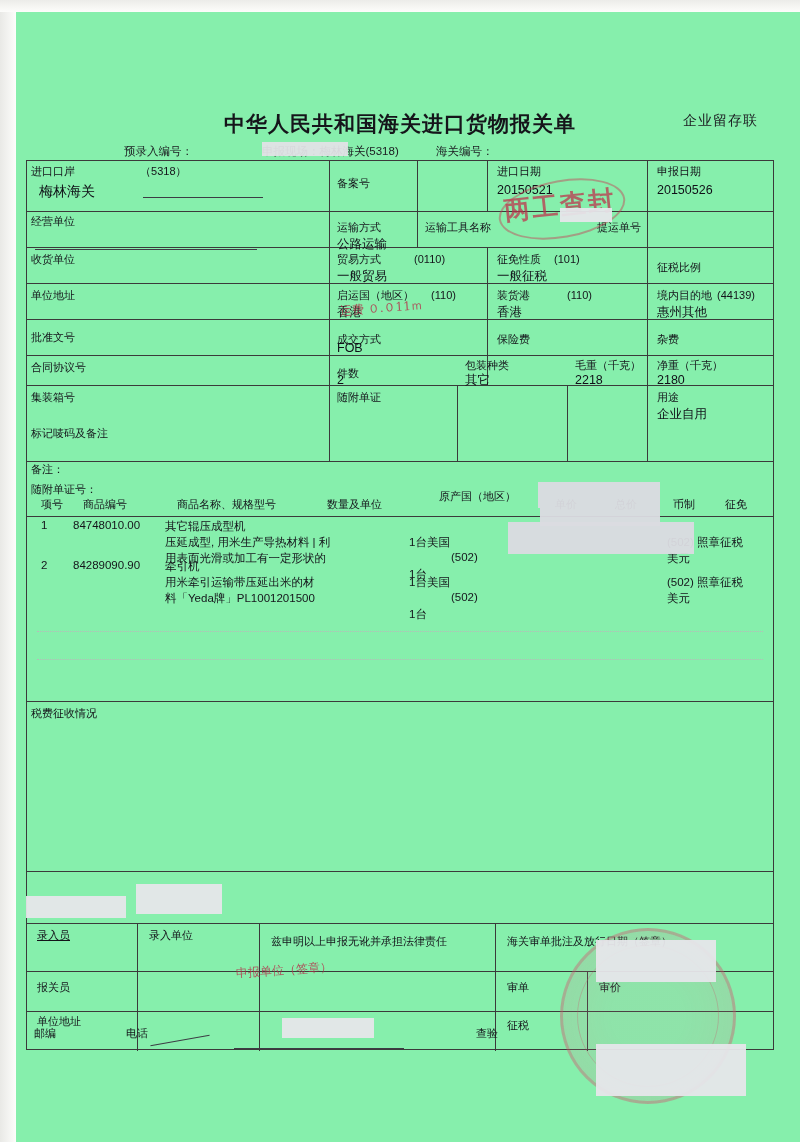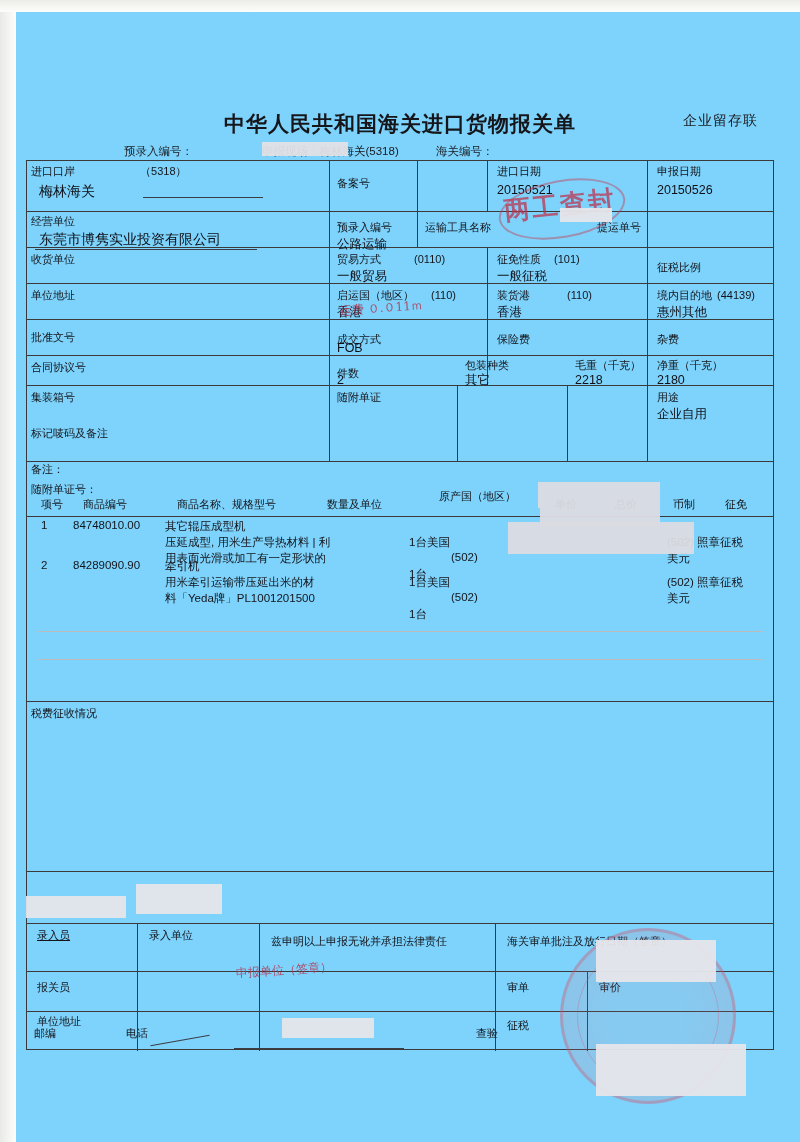--- a/index.html
+++ b/index.html
@@ -11,21 +11,21 @@
     width: 800px;
     height: 1142px;
     font-family: "Liberation Sans", sans-serif;
     color: #111;
     position: relative;
     overflow: hidden;
   }
   .page {
     position: absolute;
     inset: 0;
-    background: #7dd3fc;
+    background: #86efac;
   }
   
   .paper-edge-left {
     position: absolute;
     left: 0; top: 0; bottom: 0; width: 16px;
     background: linear-gradient(to right, #e9e9e6, #fdfdfb);
   }
   .paper-edge-top {
     position: absolute;
     left: 0; right: 0; top: 0; height: 12px;
@@ -266,27 +266,24 @@
     <div class="cell" style="left:626px; top:2px;">
       <span class="lbl">申报日期</span>
     </div>
     <div class="cell" style="left:626px; top:20px;">
       <span class="val">20150526</span>
     </div>
 
     <div class="cell" style="left:0; top:52px;">
       <span class="lbl">经营单位</span>
     </div>
-    <div class="cell" style="left:8px; top:68px;">
-      <span class="val-big">东莞市博隽实业投资有限公司</span>
-    </div>
     <div class="pen-line" style="left:8px; top:88px; width:222px;"></div>
 
     <div class="cell" style="left:306px; top:58px;">
-      <span class="lbl">预录入编号</span>
+      <span class="lbl">运输方式</span>
     </div>
     <div class="cell" style="left:306px; top:74px;">
       <span class="val">公路运输</span>
     </div>
     <div class="cell" style="left:394px; top:58px;">
       <span class="lbl">运输工具名称</span>
     </div>
     <div class="cell" style="left:566px; top:58px;">
       <span class="lbl">提运单号</span>
     </div>

